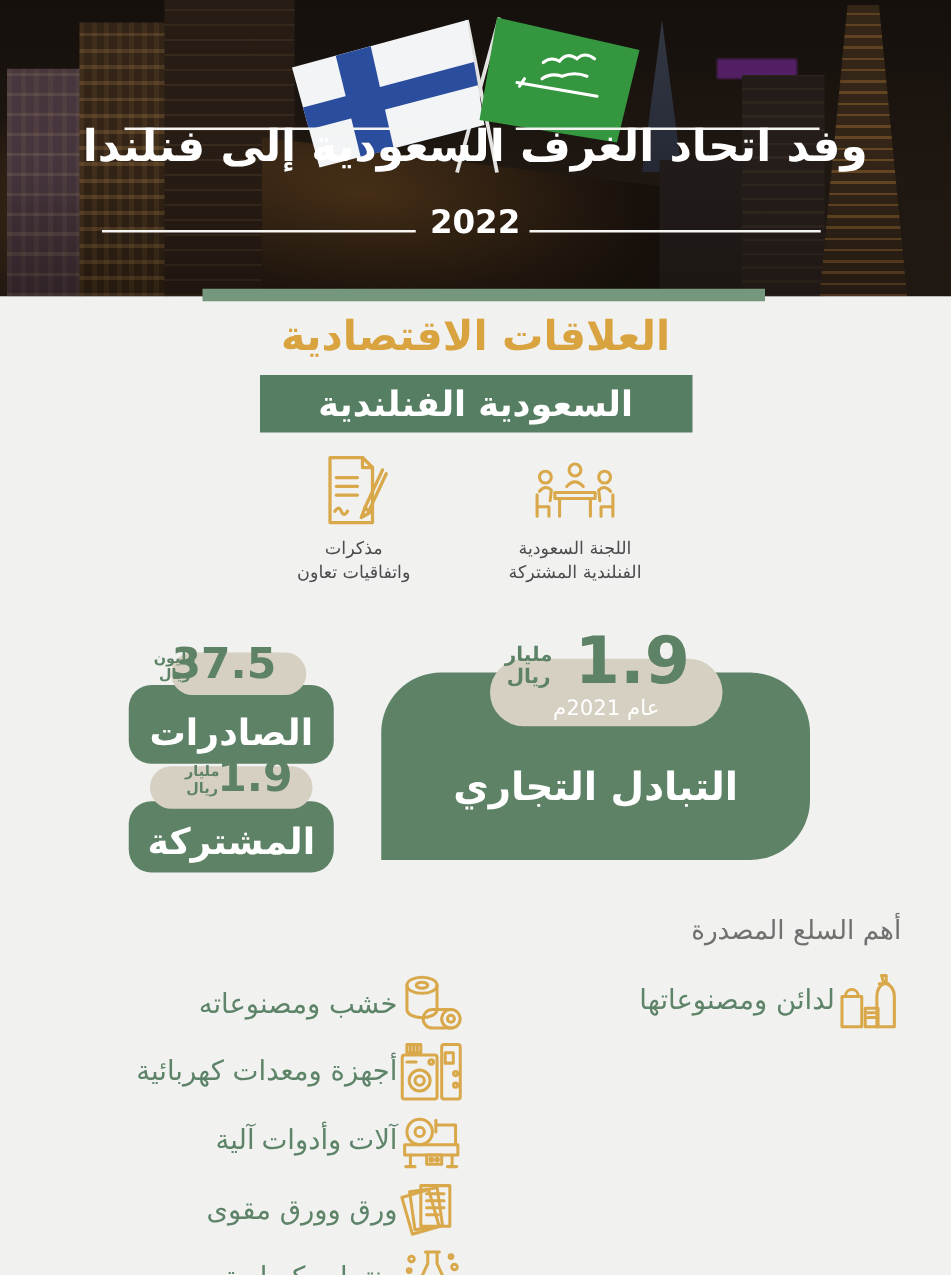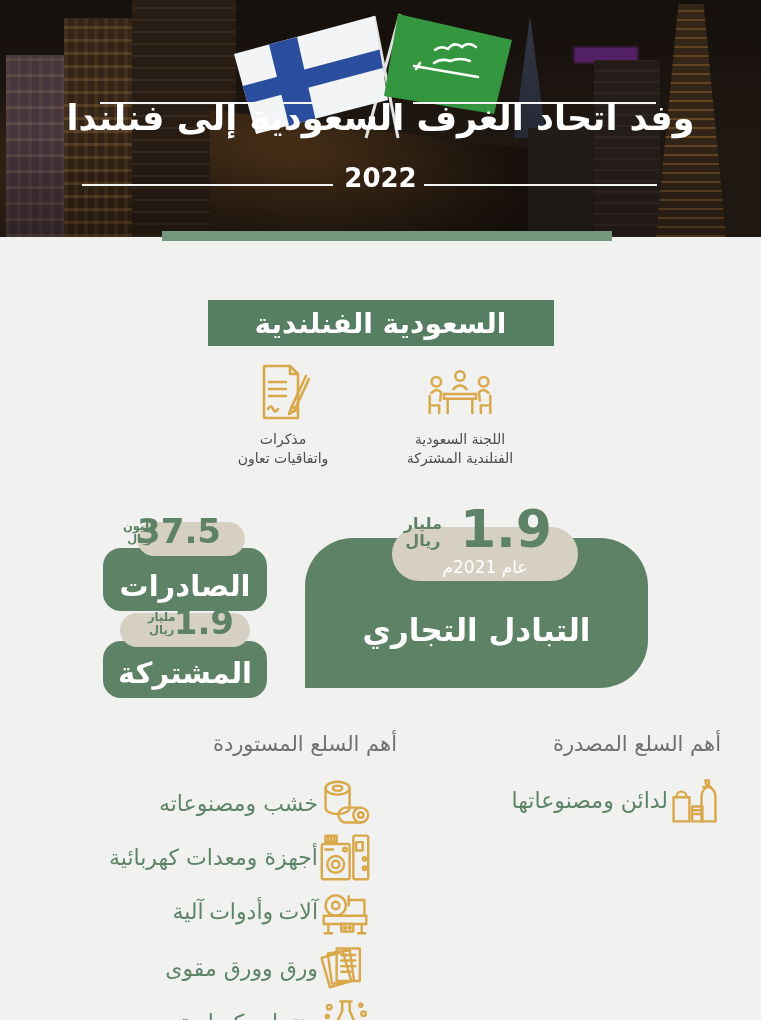--- a/index.html
+++ b/index.html
@@ -141,20 +141,21 @@
     <div class="title-line" style="left:100px; top:102px; width:240px;"></div>
     <div class="title-line" style="left:413px; top:102px; width:243px;"></div>
     <h1 class="hero-title">وفد اتحاد الغرف السعودية إلى فنلندا</h1>
     <div class="title-line" style="left:82px; top:184px; width:251px;"></div>
     <div class="title-line" style="left:424px; top:184px; width:233px;"></div>
     <div class="hero-year">2022</div>
   </header>
 
   <div class="green-strip"></div>
 
+  <h2 class="gold-title">العلاقات الاقتصادية</h2>
   <div class="badge">السعودية الفنلندية</div>
 
   <div class="highlight hl-committee">
     <div class="icon-wrap">
       <svg class="gicon" width="72" height="56" viewBox="0 0 76 56">
         <circle cx="38" cy="9" r="5"></circle>
           <path d="M31 23 q7 -8 14 0"></path>
         <circle cx="13" cy="15" r="5"></circle>
           <path d="M8 27 q5 -6 10 -1 l-1 9"></path>
         <path d="M6 30 v18 M6 40 h10 M16 40 v8"></path>
@@ -216,21 +217,20 @@
   </div>
   <div class="pill pill-imp">
     <div class="num">1.9</div>
     <div class="units">
       <div>مليار</div>
       <div>ريال</div>
     </div>
   </div>
 
   <div class="goods-header gh-exported">أهم السلع المصدرة</div>
-  <div class="goods-header gh-imported">أهم السلع المستوردة</div>
 
   <div class="item it-exp">
     <svg class="gicon" width="54" height="54" viewBox="0 0 58 58">
       <path d="M6 26 h17 v26 H6 Z"></path>
         <path d="M9 26 c0 -8 11 -8 11 0"></path>
       <path d="M38 15 h8 M40 8 h4 v7 c5 2 7 6 7 11 v26 H36 V26 c0 -5 2 -9 6 -11 z"></path>
       <rect x="26" y="36" width="11" height="16"></rect>
         <path d="M28 40 h7 M28 44 h7"></path>
     </svg>
     <div class="label">لدائن ومصنوعاتها</div>

